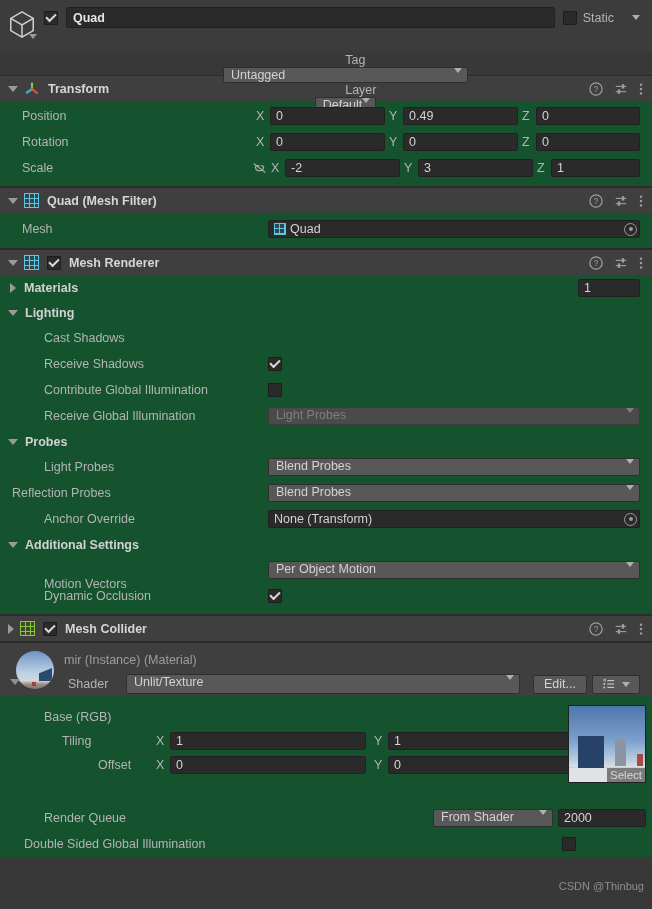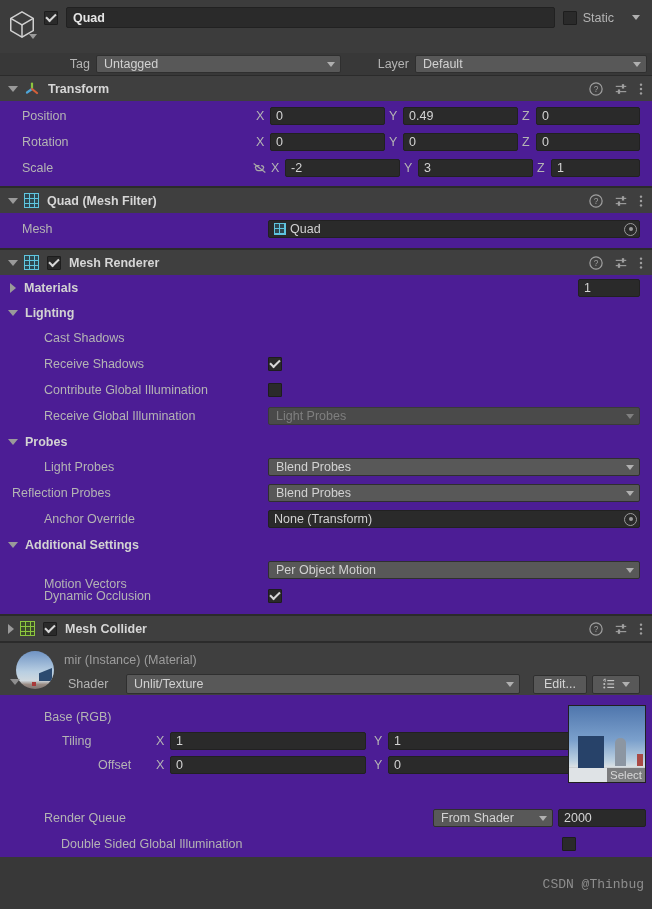--- a/index.html
+++ b/index.html
@@ -25,30 +25,30 @@
       display:inline-flex;align-items:center;justify-content:center;box-sizing:border-box;flex:0 0 auto;}
   .cb.on:after{content:"";display:block;width:8px;height:4px;border-left:2px solid #d8d8d8;border-bottom:2px solid #d8d8d8;transform:rotate(-45deg) translate(1px,-1px);}
   .name-field{
     flex:1;height:19px;background:#2a2a2a;border:1px solid #212121;border-radius:2px;
     margin-left:8px;display:flex;align-items:center;padding:0 6px;color:#e4e4e4;font-weight:bold;font-size:12.5px;
   }
   .static-wrap{display:flex;align-items:center;gap:6px;margin-left:8px;margin-right:6px;}
   .static-lbl{color:#b4b4b4;}
   .caret-dn{width:0;height:0;border-left:4.5px solid transparent;border-right:4.5px solid transparent;border-top:5px solid #b0b0b0;}
 
-  .taglayer{display:flex;align-items:center;height:22px;padding-left:44px;padding-right:5px;gap:0;}
+  .taglayer{display:flex;align-items:center;height:22px;padding-left:44px;padding-right:5px;gap:0;flex-direction:column;}
   .tl-label{color:#b4b4b4;text-align:right;padding-right:6px;}
   .dropdown{
     height:18px;background:#585858;border:1px solid #2f2f2f;border-radius:2px;
-    display:flex;align-items:center;justify-content:space-between;padding:0 5px 0 7px;color:#d2d2d2;box-sizing:border-box;
+    display:flex;align-items:flex-start;justify-content:space-between;padding:0 5px 0 7px;color:#d2d2d2;box-sizing:border-box;
   }
   .dropdown.disabled{background:#4a4a4a;color:#7f7f7f;border-color:#3a3a3a;}
 
   
-  .comp{background:#4c1d95;border-top:1px solid #2b2b2b;border-bottom:1px solid #2b2b2b;}
+  .comp{background:#14532d;border-top:1px solid #2b2b2b;border-bottom:1px solid #2b2b2b;}
   .comp-hdr{height:25px;display:flex;align-items:center;padding:0 6px 0 8px;background:#3f3f3f;}
   .foldout{width:0;height:0;margin-right:6px;flex:0 0 auto;}
   .foldout.open{border-left:5px solid transparent;border-right:5px solid transparent;border-top:6px solid #9a9a9a;}
   .foldout.closed{border-top:5px solid transparent;border-bottom:5px solid transparent;border-left:6px solid #9a9a9a;}
   .comp-title{font-weight:bold;color:#d6d6d6;margin-left:8px;font-size:12.5px;}
   .hdr-icons{margin-left:auto;display:flex;align-items:center;gap:11px;padding-right:3px;}
   .icn{opacity:.85;}
 
   .comp-body{padding:2px 6px 5px 0;}
 
@@ -102,21 +102,21 @@
 
   
   .thumb{width:78px;height:78px;border:1px solid #202020;box-sizing:border-box;position:relative;overflow:hidden;
          background:linear-gradient(#4f76ad 0%,#7ba0cc 45%,#bcd0e0 72%,#d9dfe3 80%,#8c8480 86%,#6e6764 100%);}
   .thumb .b1{position:absolute;left:9px;bottom:14px;width:26px;height:32px;background:#274269;}
   .thumb .b2{position:absolute;left:46px;bottom:16px;width:11px;height:28px;background:#8c96a2;border-radius:5px 5px 0 0;}
   .thumb .b3{position:absolute;right:2px;bottom:16px;width:6px;height:12px;background:#a94a46;}
   .thumb .ground{position:absolute;left:0;bottom:0;width:100%;height:14px;background:#dfe3e6;}
   .thumb .sel{position:absolute;right:0;bottom:0;background:rgba(40,40,40,.55);color:#d8d8d8;font-size:11.5px;padding:1px 3px;}
 
-  .watermark{position:absolute;right:8px;bottom:17px;color:#8e8e8e;font-size:13px;font-family:Liberation Mono, monospace;}
+  .watermark{position:absolute;right:8px;bottom:17px;color:#8e8e8e;font-size:11px;}
 </style>
 </head>
 <body>
 
 <div class="insp">
 
   <div class="topbar">
     <div class="go-icon">
       <svg class="cube" viewBox="0 0 32 32">
         <path d="M16 3 L28 10 L28 23 L16 30 L4 23 L4 10 Z" fill="none" stroke="#d0d0d0" stroke-width="1.6"></path>
@@ -485,20 +485,20 @@
         <div class="dropdown" style="width:120px;margin-left:auto;">
           <span>From Shader</span>
           <span class="caret-dn"></span>
         </div>
         <div class="num" style="width:88px;margin-left:5px;">
             <span>2000</span>
           </div>
       </div>
 
       <div class="row" style="height:26px;">
-        <span class="lbl" style="padding-left:61px;">Double Sided Global Illumination</span>
+        <span class="lbl" style="padding-left:24px;">Double Sided Global Illumination</span>
         <div class="cb" style="margin-left:auto;margin-right:70px;"></div>
       </div>
     </div>
   </div>
 
   <div class="watermark">CSDN @Thinbug</div>
 </div>
 
 </body></html>

